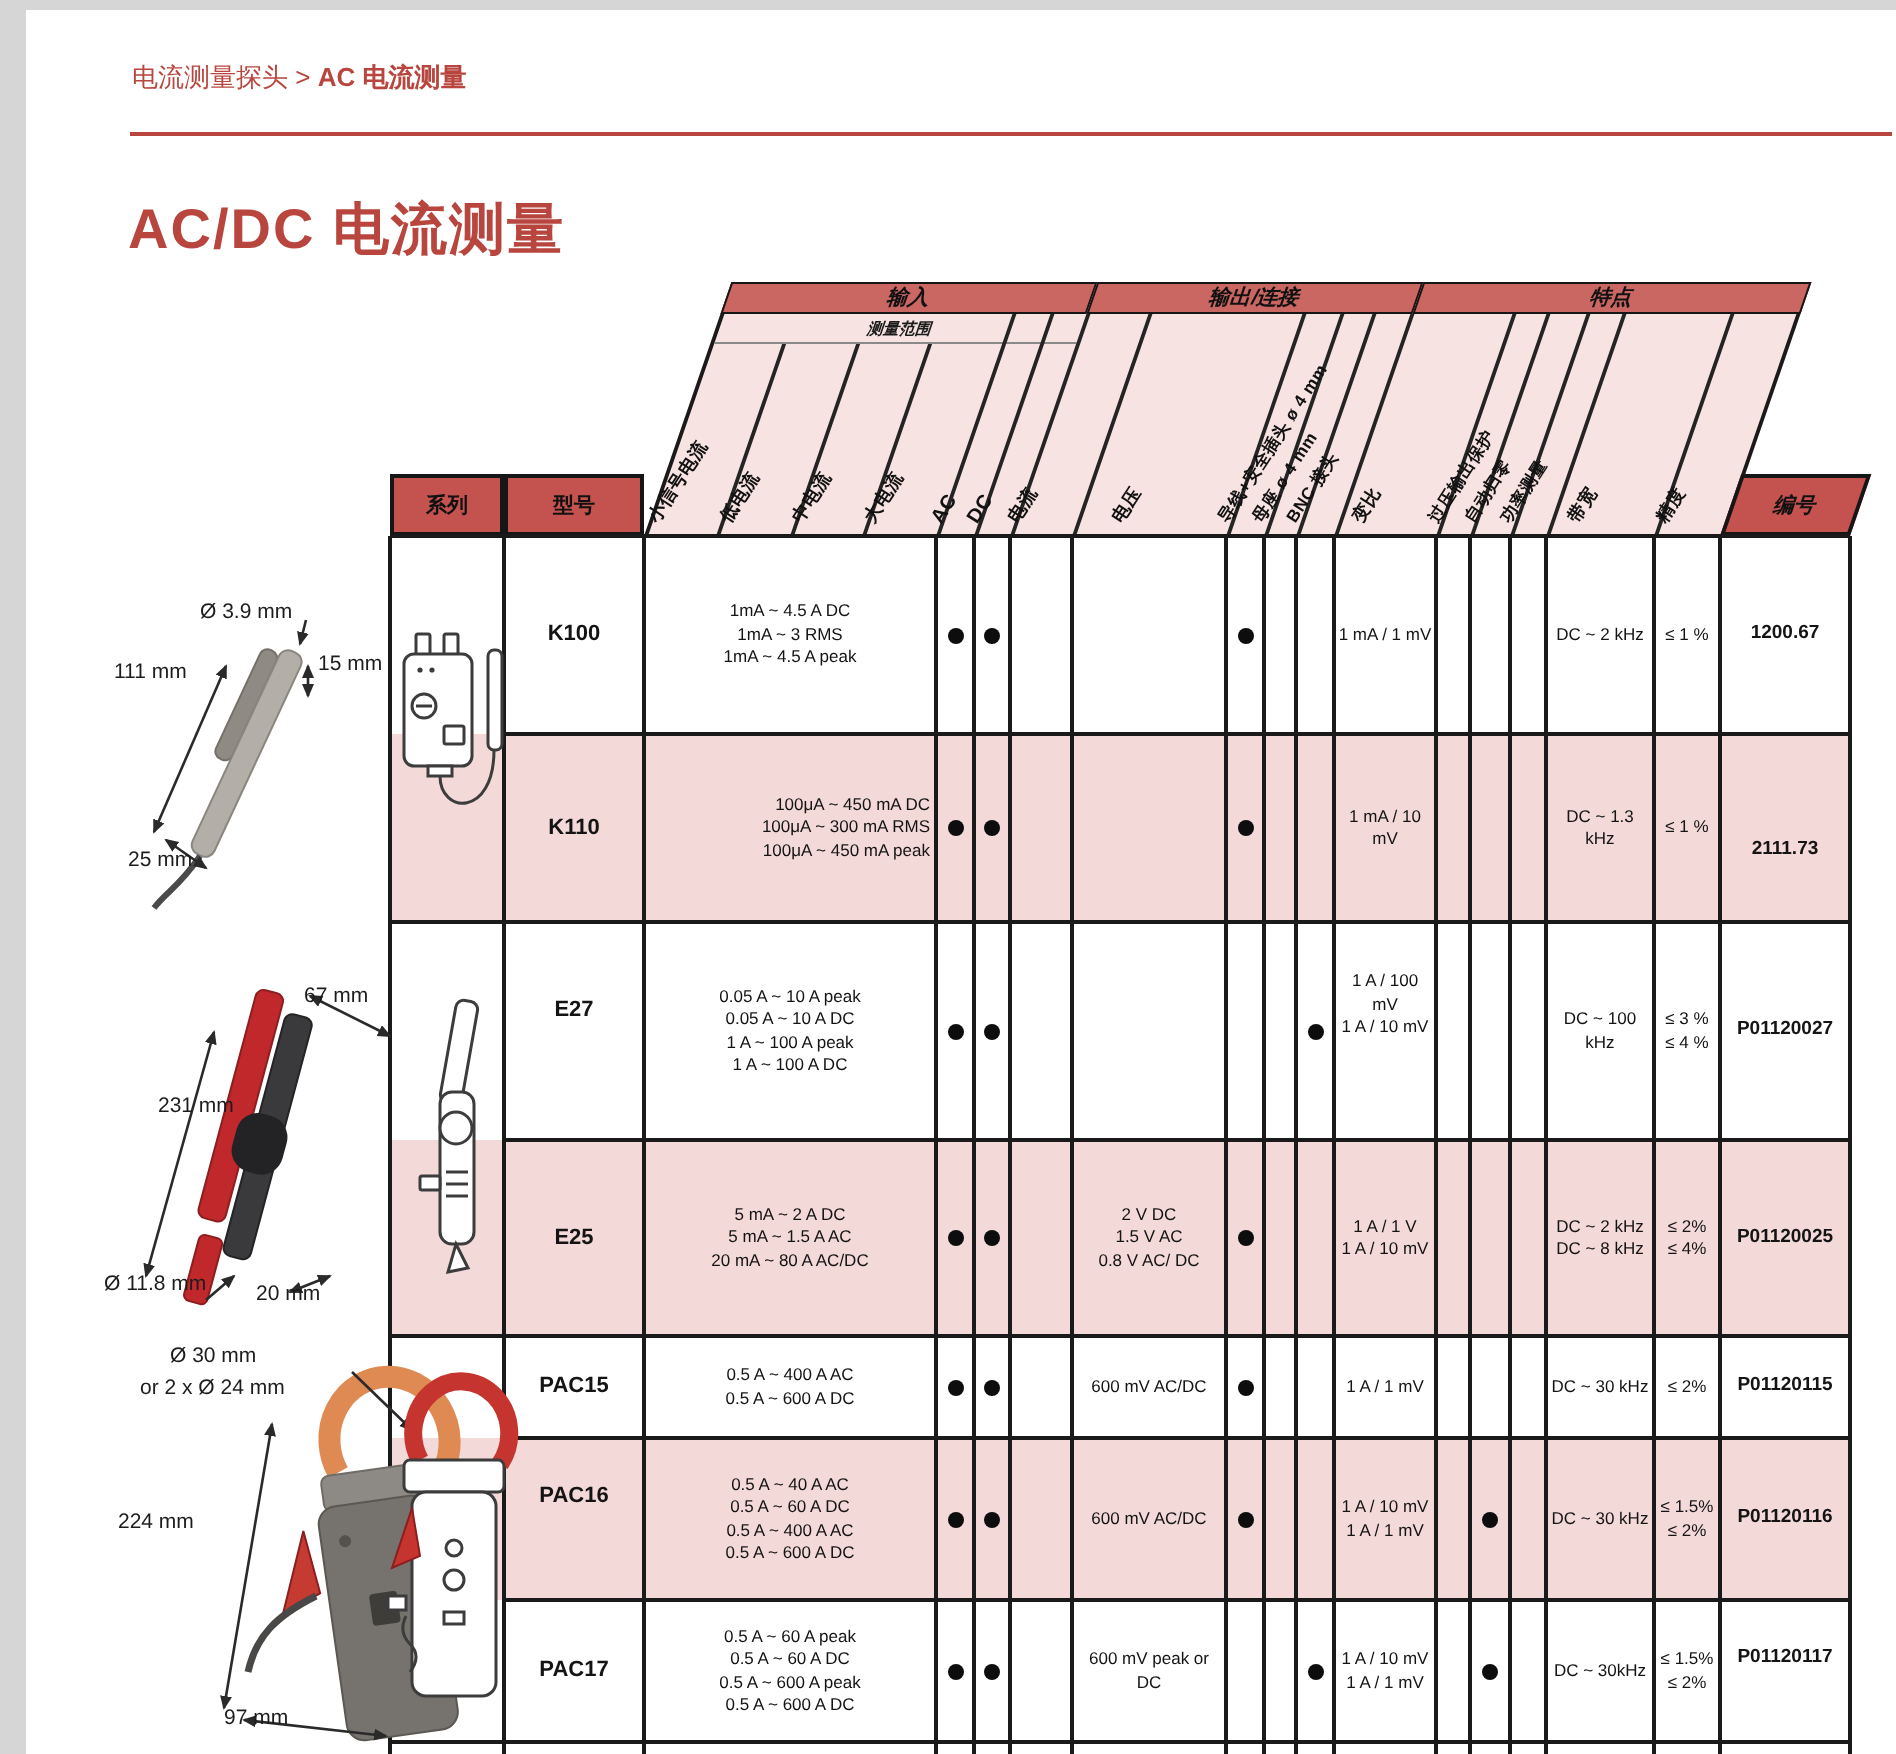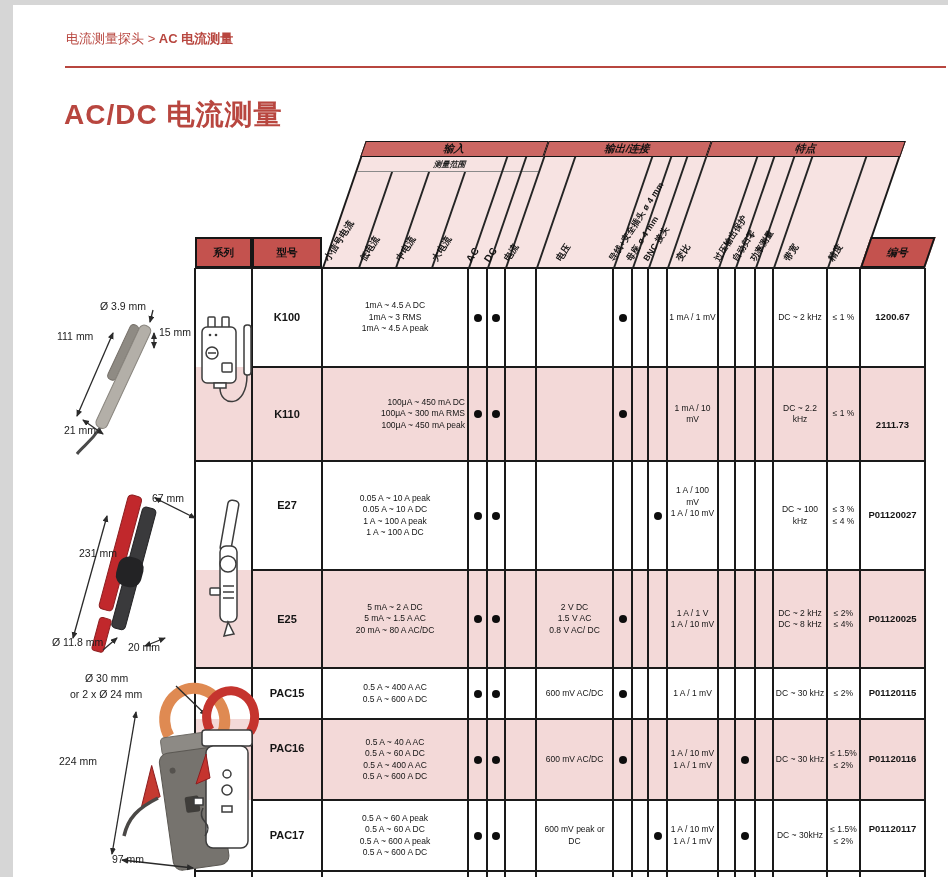--- a/index.html
+++ b/index.html
@@ -119,21 +119,21 @@
     <g stroke="#2a2a2a" stroke-width="1.3">
       <line x1="98" y1="22" x2="95" y2="34" marker-end="url(#ak)"></line>
       <line x1="99" y1="45" x2="99" y2="60" marker-start="url(#ak)" marker-end="url(#ak)"></line>
       <line x1="58" y1="45" x2="22" y2="128" marker-start="url(#ak)" marker-end="url(#ak)"></line>
       <line x1="28" y1="132" x2="48" y2="146" marker-start="url(#ak)" marker-end="url(#ak)"></line>
     </g>
   </svg>
   <div class="dim" style="left:100px;top:300px;">Ø 3.9 mm</div>
   <div class="dim" style="left:159px;top:326px;">15 mm</div>
   <div class="dim" style="left:57px;top:330px;">111 mm</div>
-  <div class="dim" style="left:64px;top:424px;">21 mm</div>
+  <div class="dim" style="left:64px;top:424px;">25 mm</div>
 
   <svg style="left:55px;top:478px;" width="165" height="190" viewBox="0 0 165 190">
     <defs>
         <marker id="ae" markerWidth="8" markerHeight="8" refX="6" refY="3" orient="auto-start-reverse" markerUnits="userSpaceOnUse">
           <path d="M0,0 L7,3 L0,6 z" fill="#2a2a2a"></path>
         </marker>
       </defs>
     <g transform="translate(95,30) rotate(15)">
       <rect x="-24" y="-8" width="14" height="118" rx="4" fill="#c1282c" stroke="#8d1e20" stroke-width="1"></rect>
       <rect x="-7" y="0" width="14" height="125" rx="4" fill="#3a3a3c" stroke="#242426" stroke-width="1"></rect>
@@ -246,21 +246,21 @@
     <div class="cell model" style="left: 254px; top: 367px; width: 66px; height: 94px;">K110</div>
     <div class="cell left" style="left: 325px; top: 367px; width: 140px; height: 94px;">
       <div>100μA ~ 450 mA DC</div>
       <div>100μA ~ 300 mA RMS</div>
       <div>100μA ~ 450 mA peak</div>
     </div>
     <div class="cell" style="left: 669px; top: 367px; width: 47px; height: 94px;">
       <div>1 mA / 10 mV</div>
     </div>
     <div class="cell" style="left: 775px; top: 367px; width: 50px; height: 94px;">
-      <div>DC ~ 2.2 kHz</div>
+      <div>DC ~ 1.3 kHz</div>
     </div>
     <div class="cell" style="left: 829px; top: 367px; width: 29px; height: 94px;">
       <div>≤ 1 %</div>
     </div>
     <div class="dot" style="left: 473.5px; top: 410px;"></div>
     <div class="dot" style="left: 492px; top: 410px;"></div>
     <div class="dot" style="left: 618.5px; top: 410px;"></div>
     <div class="cell ref" style="left: 862px; top: 367px; width: 61px; height: 116px;">2111.73</div>
     <div class="cell model" style="left: 254px; top: 461px; width: 66px; height: 88px;">E27</div>
     <div class="cell" style="left: 325px; top: 461px; width: 140px; height: 109px;">

